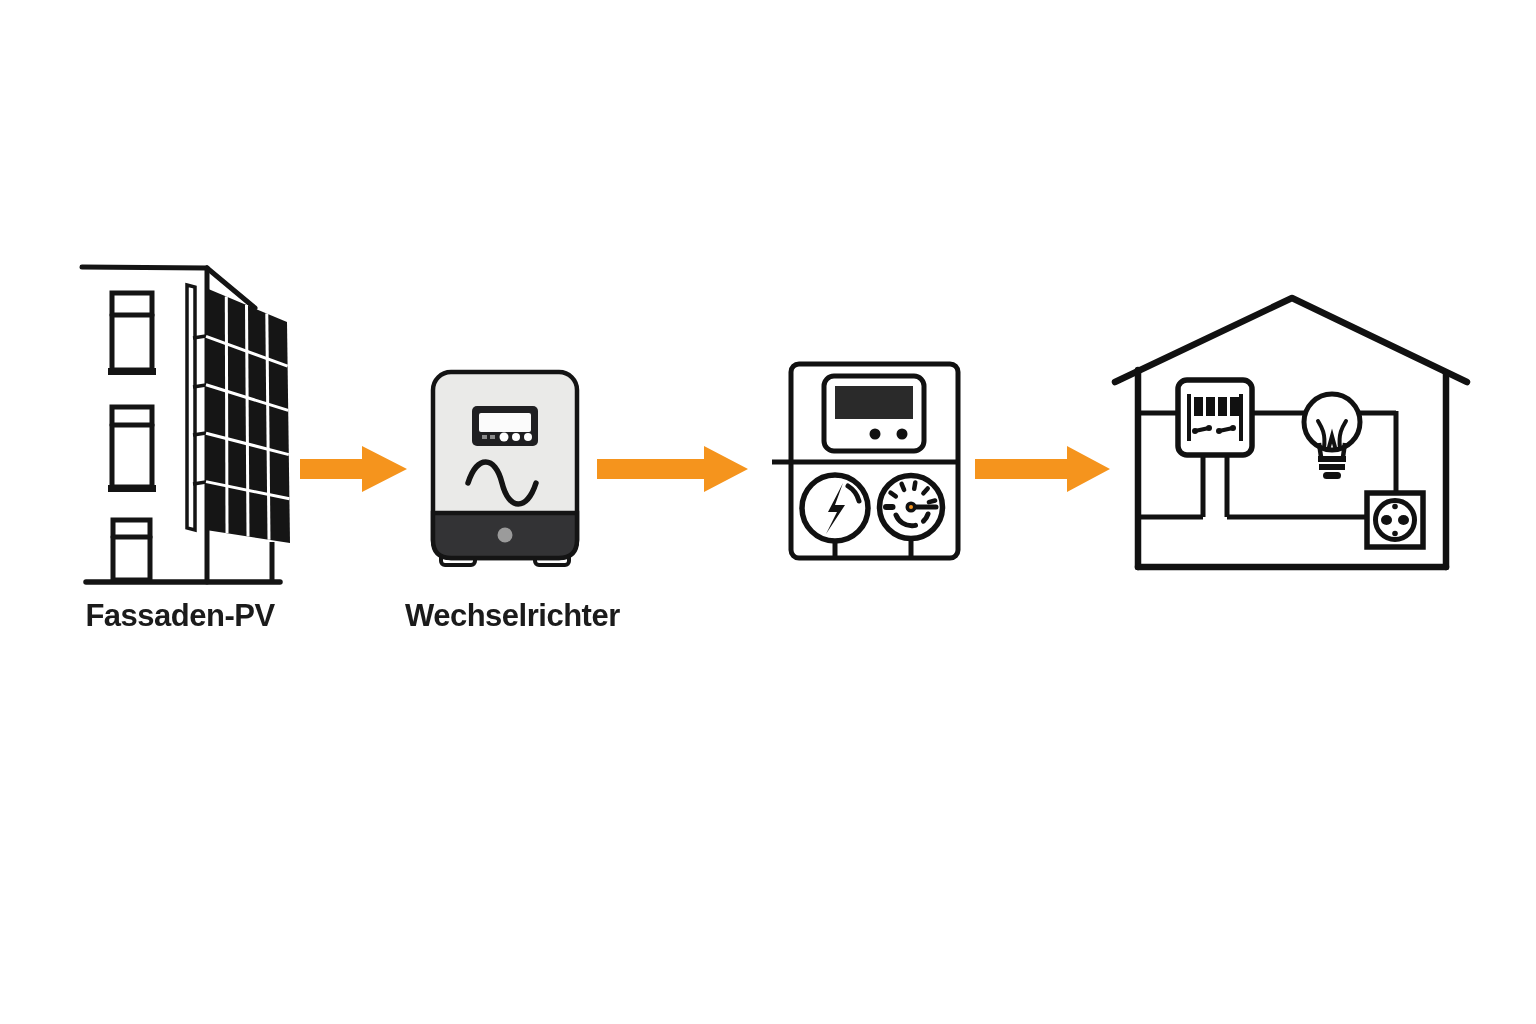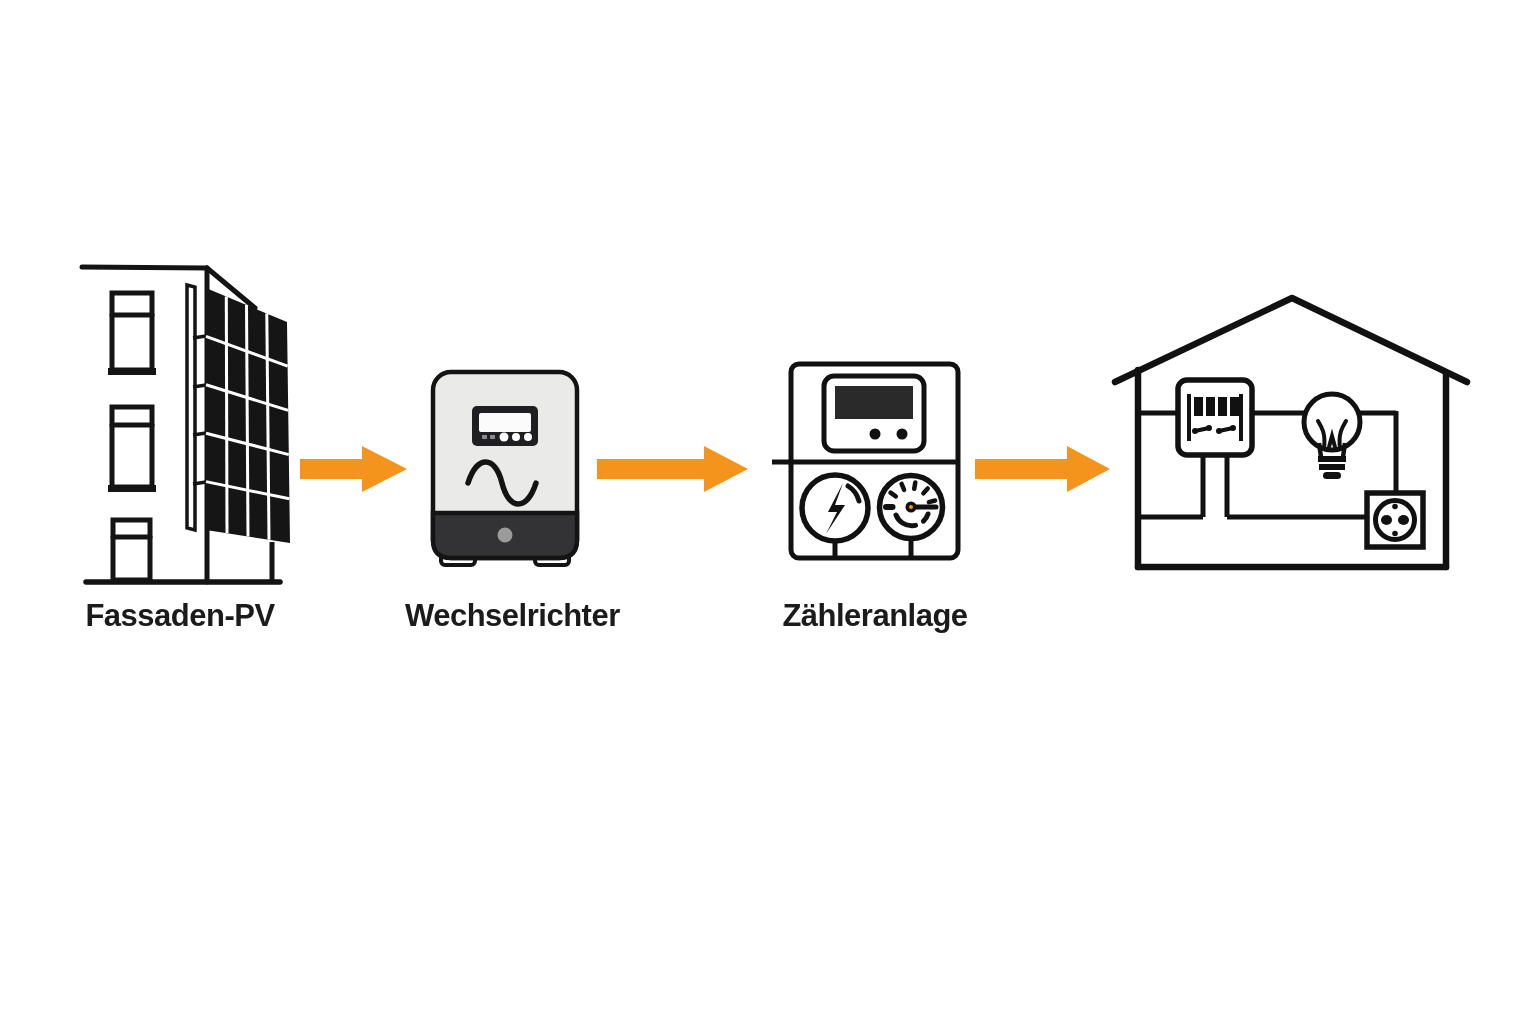--- a/index.html
+++ b/index.html
@@ -202,15 +202,14 @@
       <circle cx="290" cy="230" r="19.5" fill="#ffffff" stroke="#111111" stroke-width="5"></circle>
       <ellipse cx="281.5" cy="230" rx="5.5" ry="5" fill="#111111"></ellipse>
       <ellipse cx="298.5" cy="230" rx="5.5" ry="5" fill="#111111"></ellipse>
       <circle cx="290" cy="216.5" r="2.8" fill="#111111"></circle>
       <circle cx="290" cy="243.5" r="2.8" fill="#111111"></circle>
     </g>
   </svg>
 
   <div class="stage-label" style="left:405px;width:200px">Wechselrichter</div>
   <div class="stage-label" style="left:70px;width:220px">Fassaden-PV</div>
-  <div class="stage-label" style="left:775px;width:200px">Zähleranlage</div>
 
 </div>
 
 </body></html>

